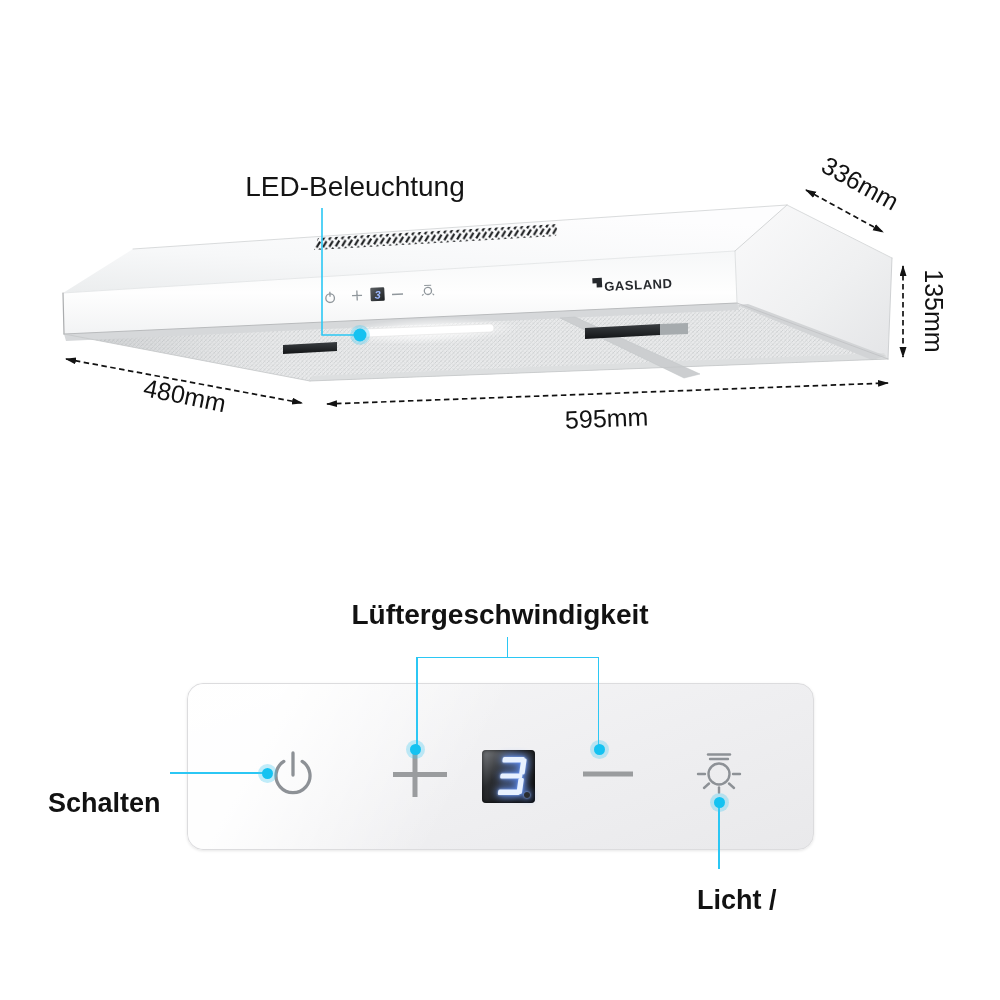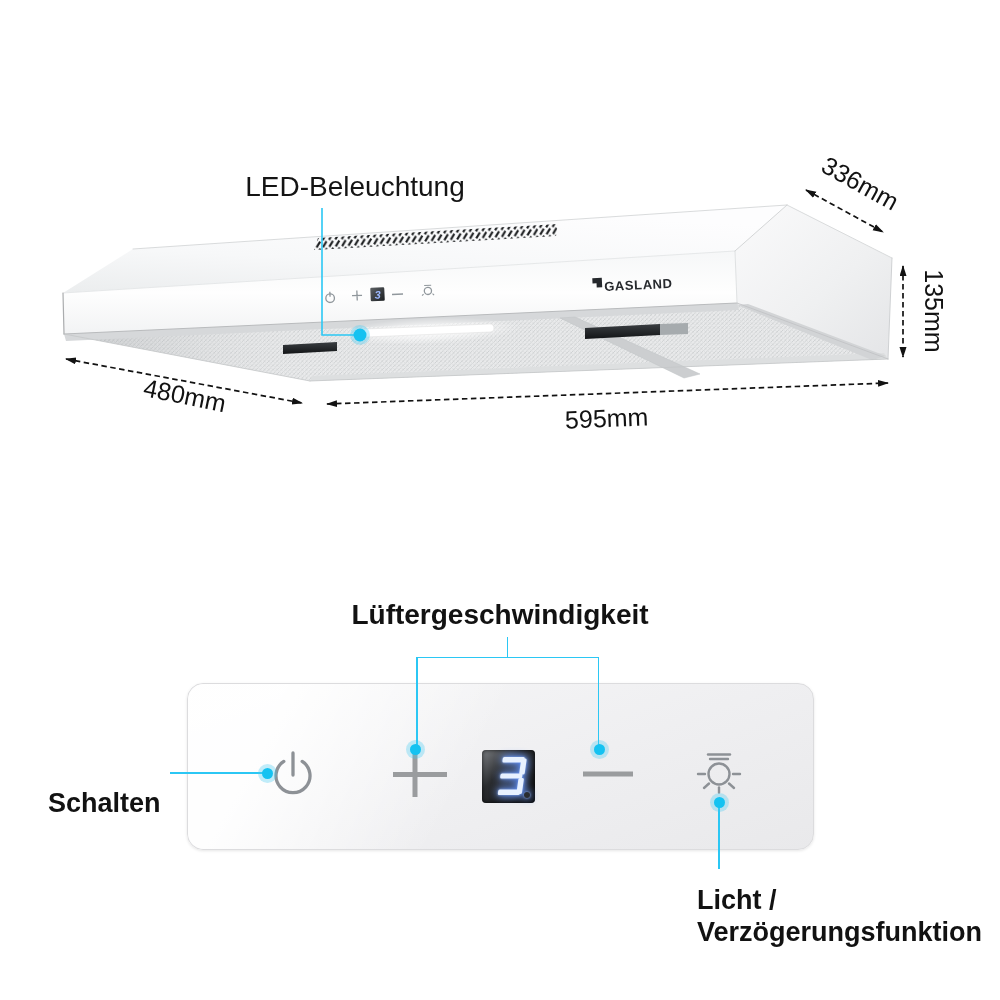--- a/index.html
+++ b/index.html
@@ -199,16 +199,15 @@
   <div class="cl" style="left:718.2px;top:806px;width:1.6px;height:63px;"></div>
 
   <div class="dot" style="left:261.5px;top:767.5px;"></div>
   <div class="dot" style="left:409.5px;top:743.5px;"></div>
   <div class="dot" style="left:593.5px;top:743.5px;"></div>
   <div class="dot" style="left:713.5px;top:796.5px;"></div>
 
   <div class="panel-label" style="left:48px;top:788px;">Schalten</div>
   <div id="licht-label" class="panel-label">
     <div>Licht /</div>
-    <div>Verzögerungsfunktion</div>
   </div>
 
 </div>
 
 </body></html>

